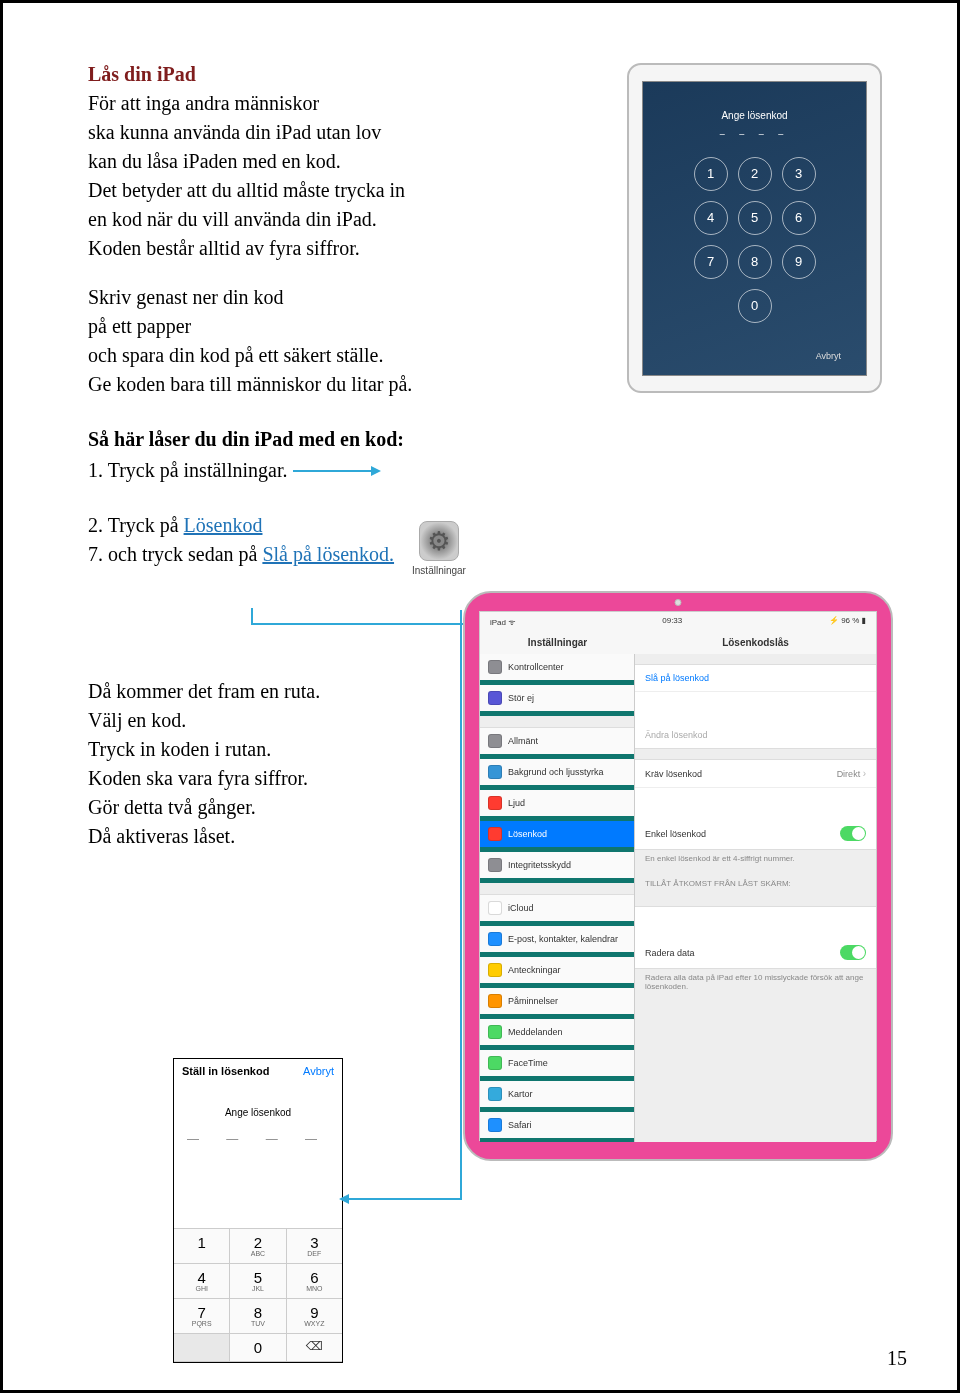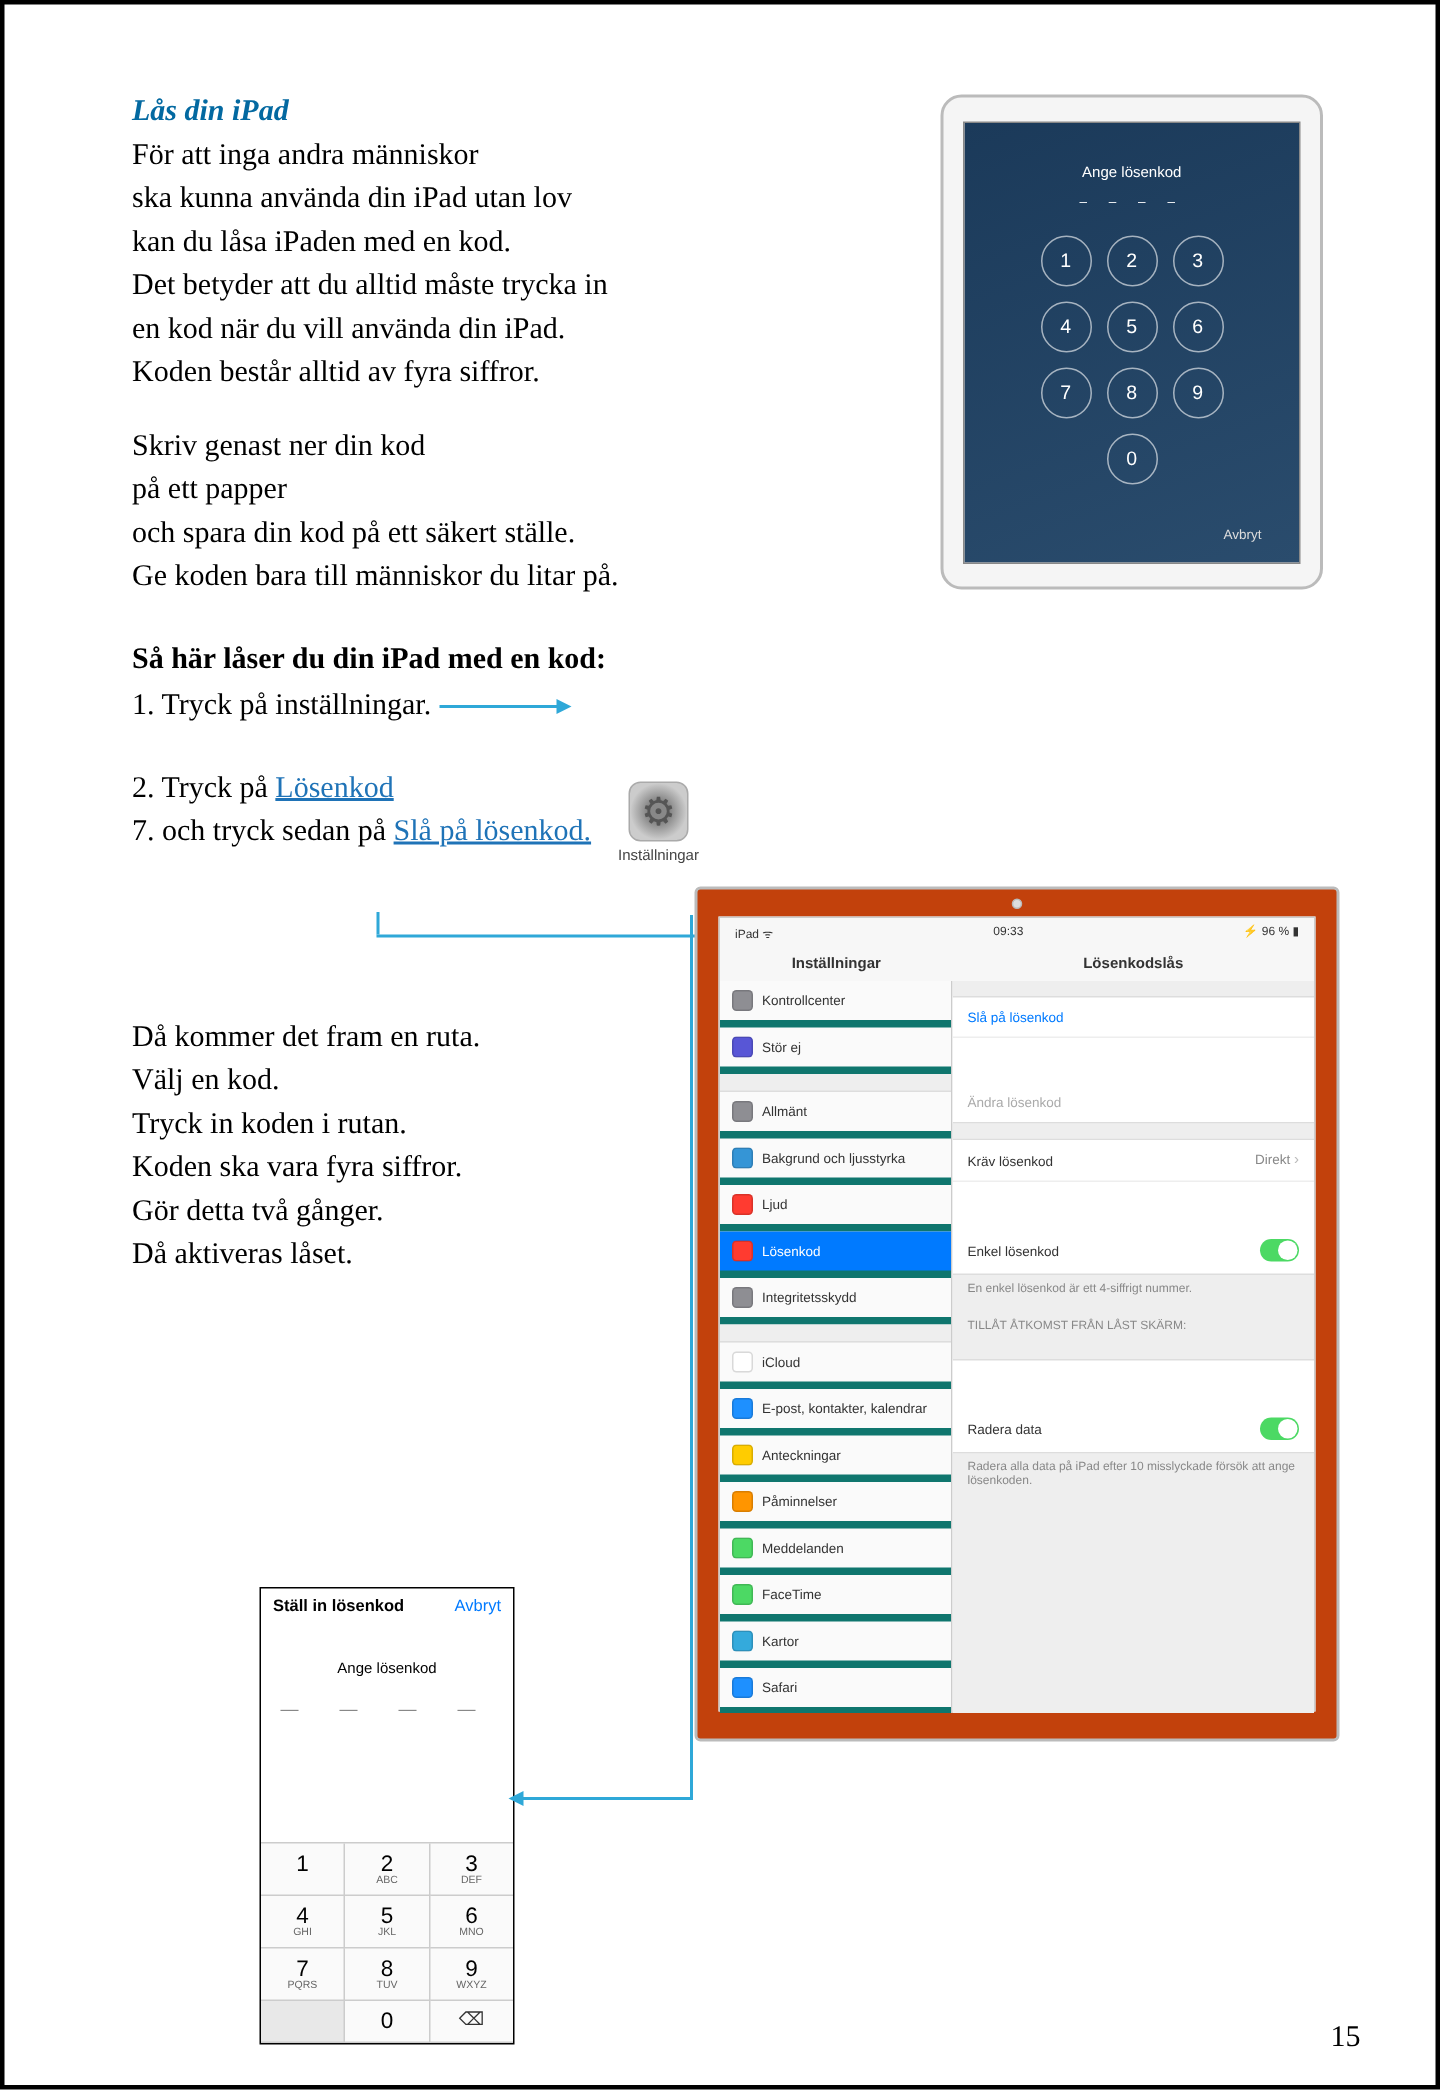--- a/index.html
+++ b/index.html
@@ -12,25 +12,24 @@
     width: 960px;
   }
   .page {
     width: 960px;
     height: 1393px;
     border: 3px solid #000;
     padding: 60px 75px 30px 85px;
     position: relative;
   }
   h1 {
-    color: #0369a1;
+    color: #7f1d1d;
     font-weight: bold;
     font-size: 20px;
     margin: 0 0 4px 0;
-    font-style: italic;
   }
   p { margin: 2px 0; line-height: 1.35; }
   .blue-link { color: #1F73B7; text-decoration: underline; }
   .section-title { font-weight: bold; margin-top: 28px; }
   .intro-block { width: 430px; }
   .num-list { margin-top: 6px; }
   .num-list .li { display: flex; align-items: center; gap: 6px; }
   .arrow-line-h {
     width: 80px; height: 2px; background: #2fa8d8;
     position: relative; display:inline-block;
@@ -79,22 +78,22 @@
   .settings-icon::before {
     content:"⚙"; position:absolute; inset:0; display:flex; align-items:center; justify-content:center;
     font-size:26px; color:#555;
   }
   .settings-icon-block .lbl { font-size:10px; color:#444; }
 
   
   .ipad-settings {
     position: absolute; left: 460px; top: 588px;
     width: 430px; height: 570px;
-    border: 2px solid #bbb; border-radius: 4px;
-    background:#c2410c;
+    border: 2px solid #bbb; border-radius: 28px;
+    background:#ec4899;
     display:flex; align-items:center; justify-content:center;
     font-family:-apple-system,Helvetica,Arial,sans-serif;
   }
   .ipad-settings .scr {
     width: 398px; height: 530px;
     background:#f7f7f7; border:1px solid #ccc; position:relative;
     font-size:10px; color:#333;
   }
   .ipad-settings .home-dot {
     position:absolute; top:6px; left:50%; width:7px;height:7px;border-radius:50%;background:#ddd;border:1px solid #bbb; transform:translateX(-50%);

